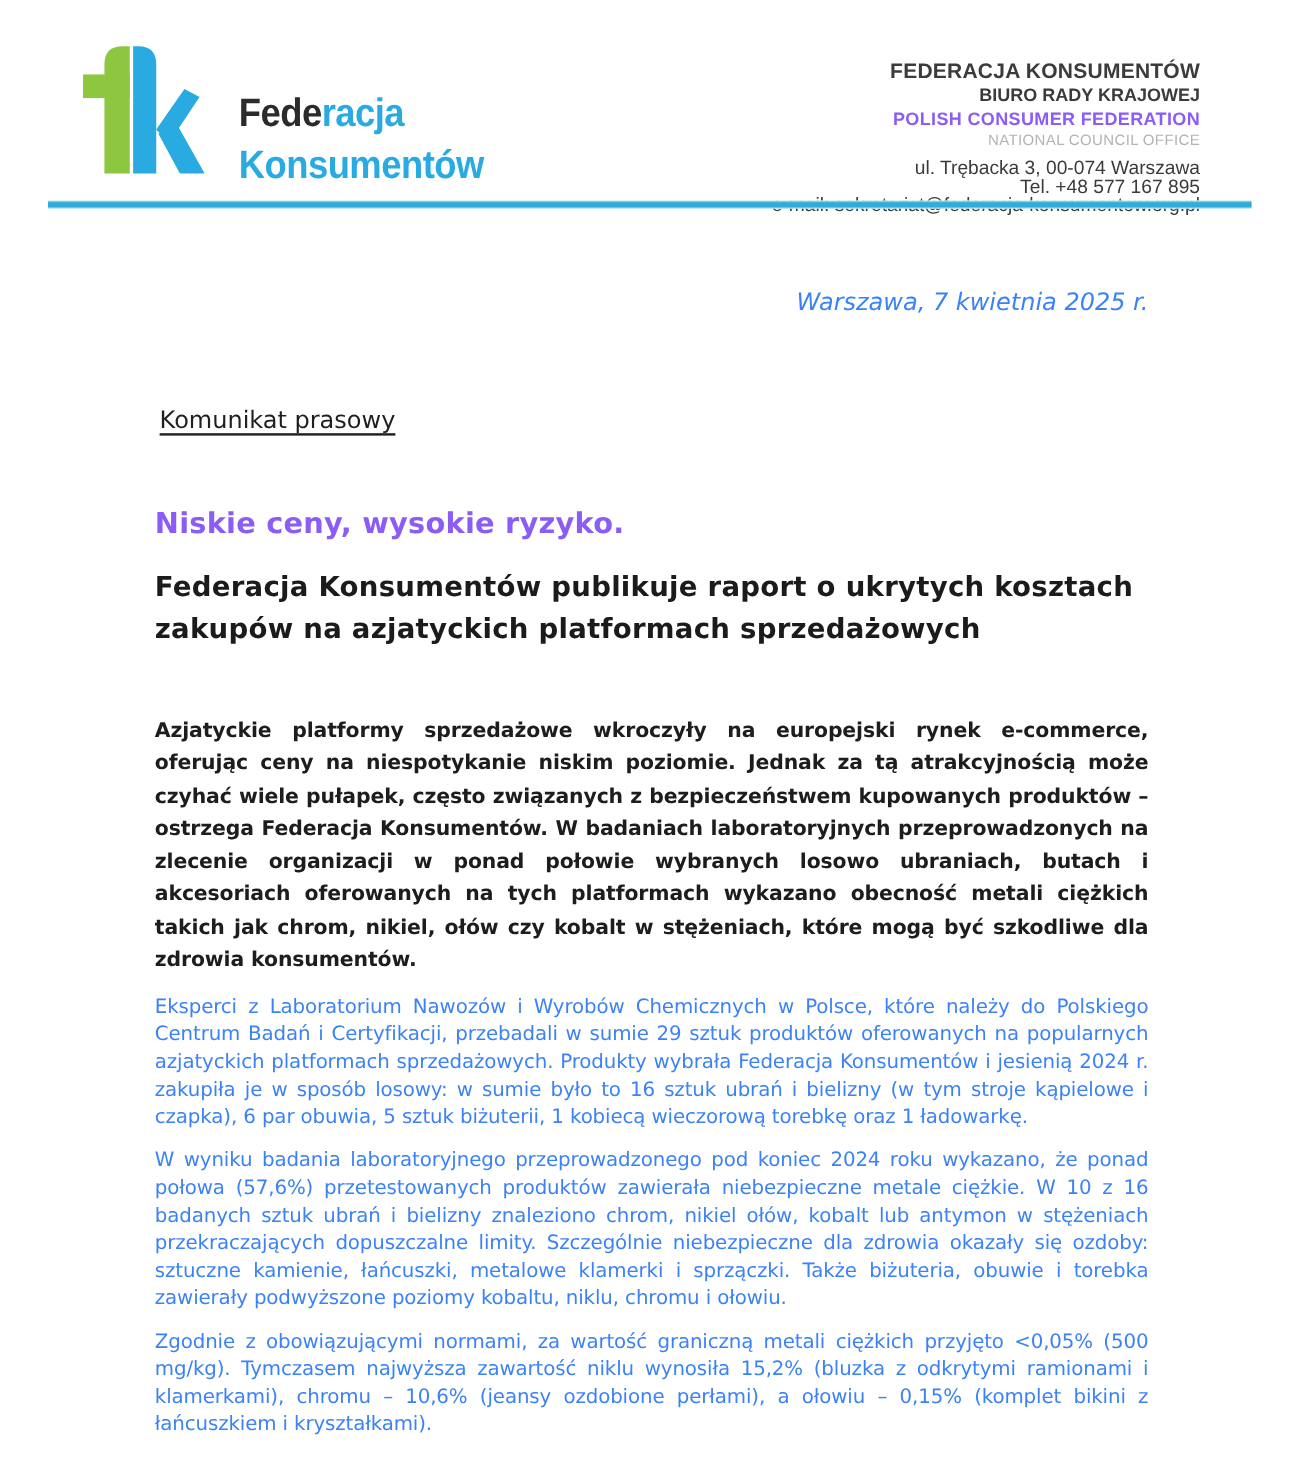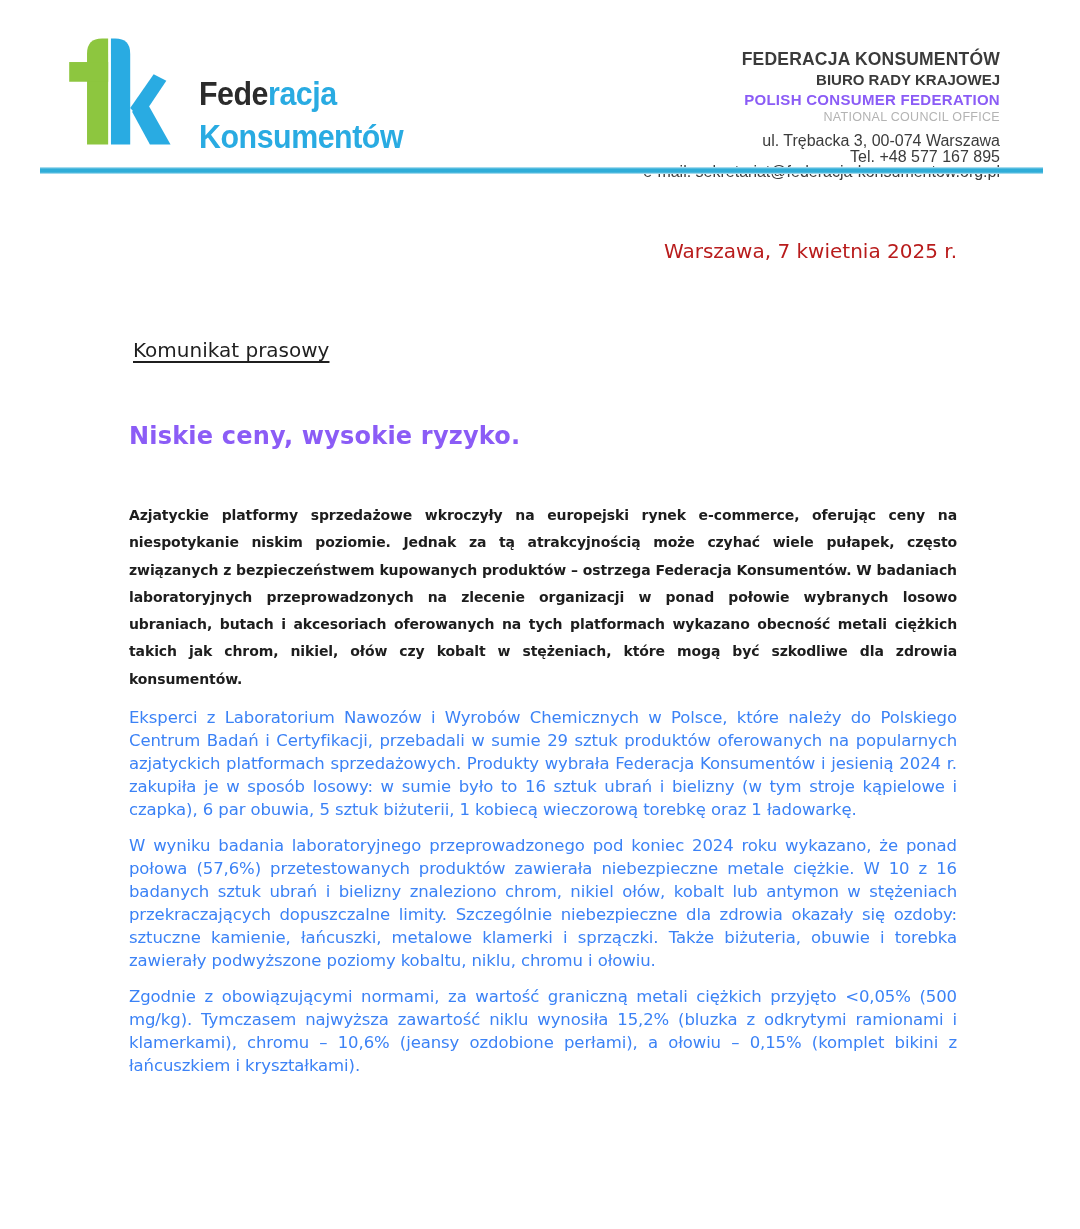--- a/index.html
+++ b/index.html
@@ -25,27 +25,27 @@
   .c-office-pl{font-size:15px;font-weight:bold;line-height:20px;margin-bottom:0;}
   .c-org-en{font-size:15px;font-weight:bold;color:#8b5cf6;letter-spacing:.3px;line-height:19px;}
   .c-office-en{font-size:12.5px;font-weight:normal;color:#b3b3b3;letter-spacing:.3px;line-height:16px;margin-bottom:8px;}
   .c-addr,.c-tel,.c-mail{font-size:16px;font-weight:normal;line-height:15.5px;color:#3b3b3b;}
   .rule{
     position:absolute;left:40px;right:37px;top:167px;height:7px;
     background:linear-gradient(to bottom,#cdebf5 0%,#2fadd8 28%,#2fadd8 74%,#cdebf5 100%);
   }
   
   .content{position:absolute;left:129px;top:238px;width:828px;}
-  .dateline{margin:0;text-align:right;font-size:20px;line-height:27px;color:#b91c1c;}
+  .dateline{margin:0;text-align:right;font-size:20px;line-height:27px;color:#3b82f6;font-style:italic;}
   .kicker{margin:71px 4px 0;font-size:20px;line-height:28px;color:#1f1f1f;}
   .kicker span{text-decoration:underline;text-decoration-thickness:1.5px;text-underline-offset:4px;}
   .headline{margin:59px 0 0;font-size:24px;line-height:26px;font-weight:bold;color:#8b5cf6;letter-spacing:.2px;}
   .subheadline{margin:24px 0 0;font-size:23px;line-height:35px;font-weight:bold;color:#1b1b1b;letter-spacing:.2px;}
   .lead{
-    margin:53px 0 0;font-weight:bold;font-size:14px;line-height:27.3px;
+    margin:53px 0 0;font-weight:bold;font-size:17px;line-height:27.3px;
     text-align:justify;color:#1d1d1d;letter-spacing:-0.1px;
   }
   .body-para{
     margin:13px 0 0;font-size:16.5px;line-height:23px;
     text-align:justify;color:#3b82f6;letter-spacing:-0.1px;
   }
 </style>
 </head>
 <body>
 
@@ -77,20 +77,21 @@
   </div>
 
   <div class="rule"></div>
 
   <main class="content">
     <p class="dateline">Warszawa, 7 kwietnia 2025 r.</p>
 
     <p class="kicker"><span>Komunikat prasowy</span></p>
 
     <h1 class="headline">Niskie ceny, wysokie ryzyko.</h1>
+    <h2 class="subheadline">Federacja Konsumentów publikuje raport o ukrytych kosztach zakupów na azjatyckich platformach sprzedażowych</h2>
 
     <p class="lead">Azjatyckie platformy sprzedażowe wkroczyły na europejski rynek e-commerce, oferując ceny na niespotykanie niskim poziomie. Jednak za tą atrakcyjnością może czyhać wiele pułapek, często związanych z bezpieczeństwem kupowanych produktów – ostrzega Federacja Konsumentów. W badaniach laboratoryjnych przeprowadzonych na zlecenie organizacji w ponad połowie wybranych losowo ubraniach, butach i akcesoriach oferowanych na tych platformach wykazano obecność metali ciężkich takich jak chrom, nikiel, ołów czy kobalt w stężeniach, które mogą być szkodliwe dla zdrowia konsumentów.</p>
 
     <p class="body-para">Eksperci z Laboratorium Nawozów i Wyrobów Chemicznych w Polsce, które należy do Polskiego Centrum Badań i Certyfikacji, przebadali w sumie 29 sztuk produktów oferowanych na popularnych azjatyckich platformach sprzedażowych. Produkty wybrała Federacja Konsumentów i jesienią 2024 r. zakupiła je w sposób losowy: w sumie było to 16 sztuk ubrań i bielizny (w tym stroje kąpielowe i czapka), 6 par obuwia, 5 sztuk biżuterii, 1 kobiecą wieczorową torebkę oraz 1 ładowarkę.</p>
     <p class="body-para">W wyniku badania laboratoryjnego przeprowadzonego pod koniec 2024 roku wykazano, że ponad połowa (57,6%) przetestowanych produktów zawierała niebezpieczne metale ciężkie. W 10 z 16 badanych sztuk ubrań i bielizny znaleziono chrom, nikiel ołów, kobalt lub antymon w stężeniach przekraczających dopuszczalne limity. Szczególnie niebezpieczne dla zdrowia okazały się ozdoby: sztuczne kamienie, łańcuszki, metalowe klamerki i sprzączki. Także biżuteria, obuwie i torebka zawierały podwyższone poziomy kobaltu, niklu, chromu i ołowiu.</p>
     <p class="body-para">Zgodnie z obowiązującymi normami, za wartość graniczną metali ciężkich przyjęto &lt;0,05% (500 mg/kg). Tymczasem najwyższa zawartość niklu wynosiła 15,2% (bluzka z odkrytymi ramionami i klamerkami), chromu – 10,6% (jeansy ozdobione perłami), a ołowiu – 0,15% (komplet bikini z łańcuszkiem i kryształkami).</p>
   </main>
 
 </div>
 

